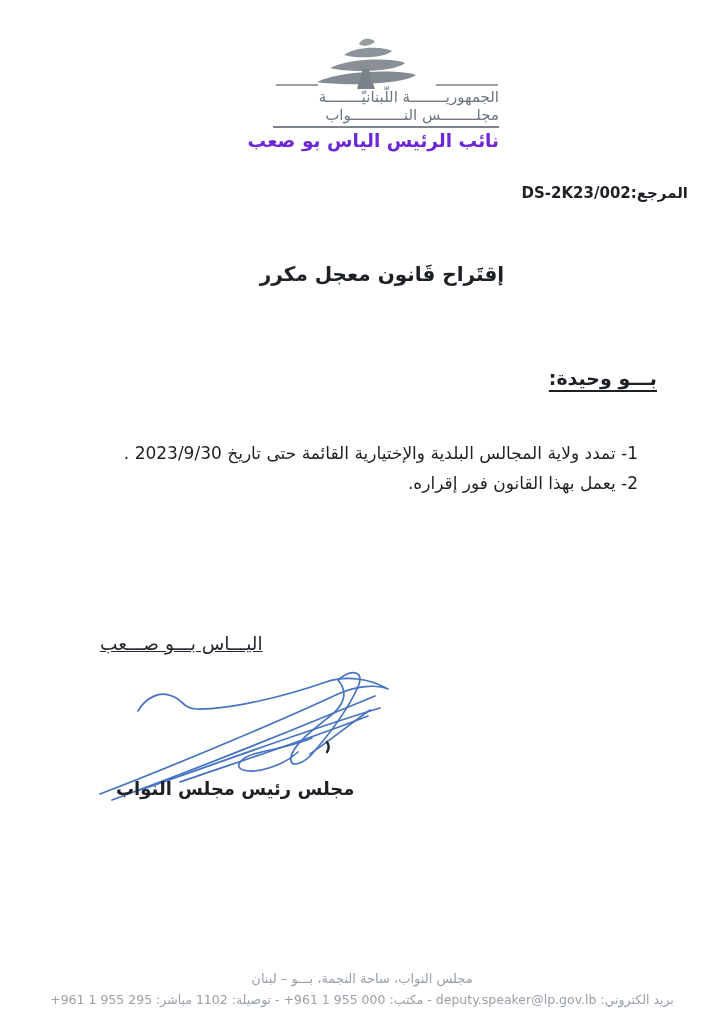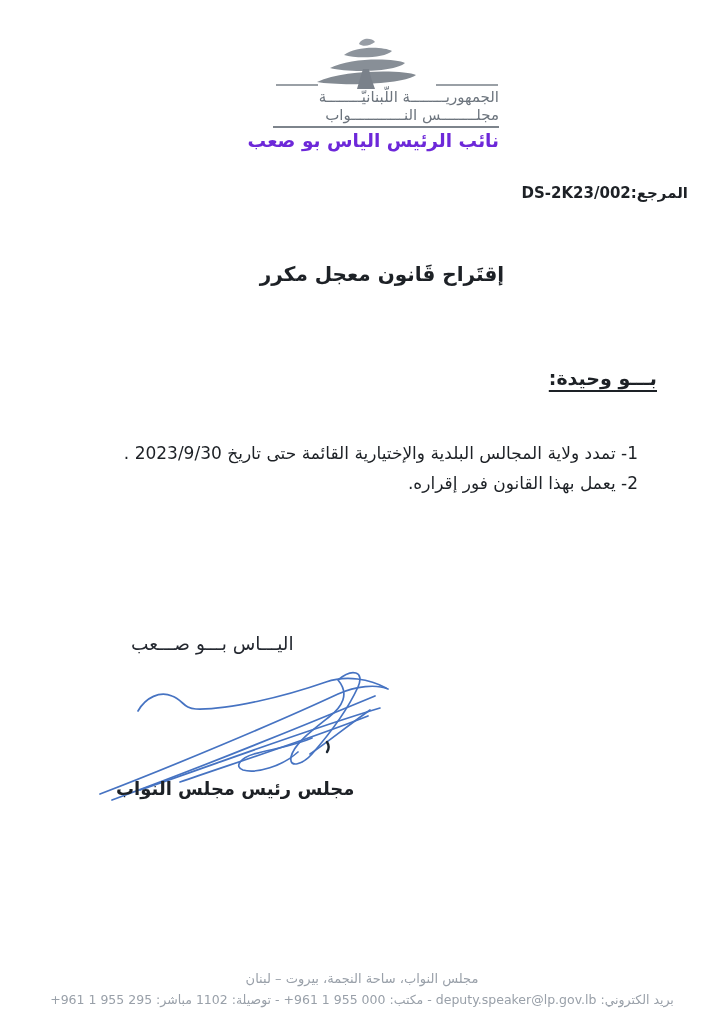--- a/index.html
+++ b/index.html
@@ -59,32 +59,32 @@
   <div class="abs title" style="top:262px;">إقتَراح قَانون معجل مكرر</div>
 
   <div class="abs article-heading" style="right:67px;top:367px;">بـــو وحيدة:</div>
 
   <div class="abs clauses" style="right:86px;top:438px;">
     <div class="clause">1- تمدد ولاية المجالس البلدية والإختيارية القائمة حتى تاريخ 2023/9/30 .</div>
     <div class="clause">2- يعمل بهذا القانون فور إقراره.</div>
   </div>
 
 
-  <div class="abs typed-name" style="left:131px;top:633px;">اليـــاس بـــو صـــعب</div>
+  <div class="abs typed-name" style="left:100px;top:633px;text-decoration:underline;">اليـــاس بـــو صـــعب</div>
 
   <svg class="abs sig" style="left:88px;top:664px;" width="305" height="140" viewBox="0 0 305 140" aria-hidden="true">
     <path d="M50,47 C58,33 72,27 84,32 C95,36 96,45 108,45 C140,46 195,33 238,18 C258,11 282,15 298,24"></path>
     <path d="M12,130 C80,104 190,58 250,30 C268,22 288,20 300,25"></path>
     <path d="M24,136 C100,108 205,66 287,32"></path>
     <path d="M52,126 C128,100 218,66 292,44"></path>
     <path d="M92,118 C150,98 224,74 280,52"></path>
     <path d="M250,16 C264,4 277,7 270,23 C259,47 238,74 224,90 C215,100 201,105 203,93 C206,80 222,68 241,53 C254,43 262,30 250,16"></path>
     <path d="M210,88 C195,102 168,110 155,106 C146,103 152,94 166,90 C184,85 206,82 224,74"></path>
     <path d="M222,90 C240,78 262,60 282,46"></path>
     <path class="tick" d="M239,78 C241,81 241,85 239,88"></path>
   </svg>
 
   <div class="abs role-title" style="left:116px;top:778px;">مجلس رئيس مجلس النواب</div>
 
-  <div class="abs footer-line footer-address" style="top:971px;">مجلس النواب، ساحة النجمة، بيروت – لبنان</div>
+  <div class="abs footer-line footer-address" style="top:971px;">مجلس النواب، ساحة النجمة، بـــو – لبنان</div>
   <div class="abs footer-line footer-contact" style="top:992px;">بريد الكتروني: deputy.speaker@lp.gov.lb - مكتب: ⁦+961 1 955 000⁩ - توصيلة: 1102 مباشر: ⁦+961 1 955 295⁩</div>
 
 </div>
 
 </body></html>

